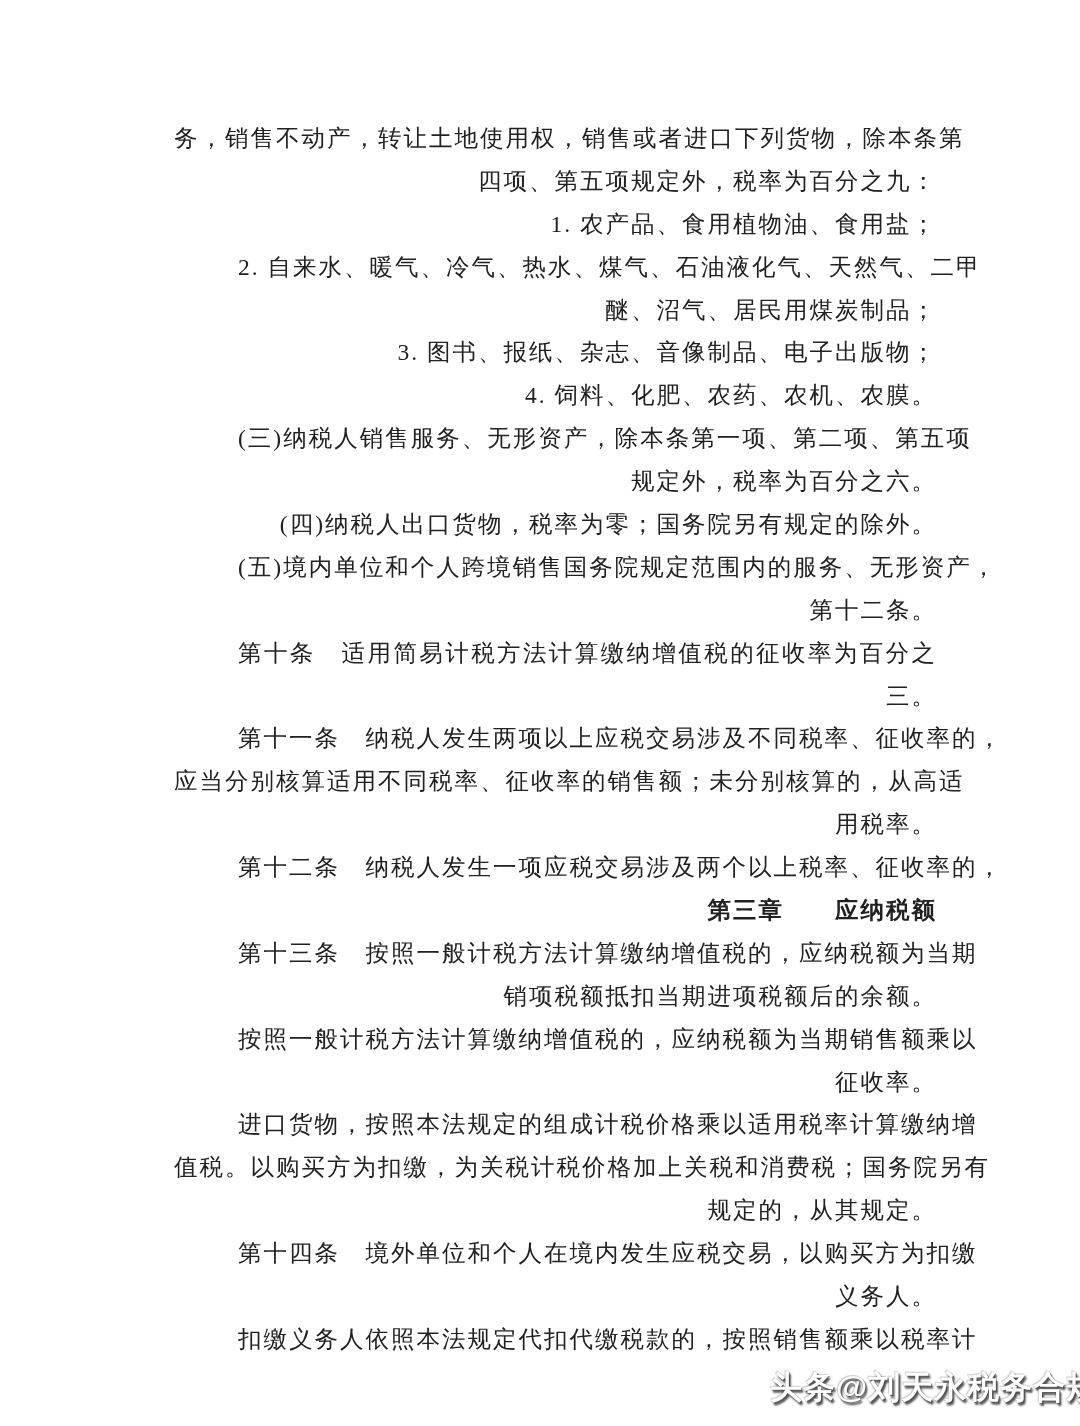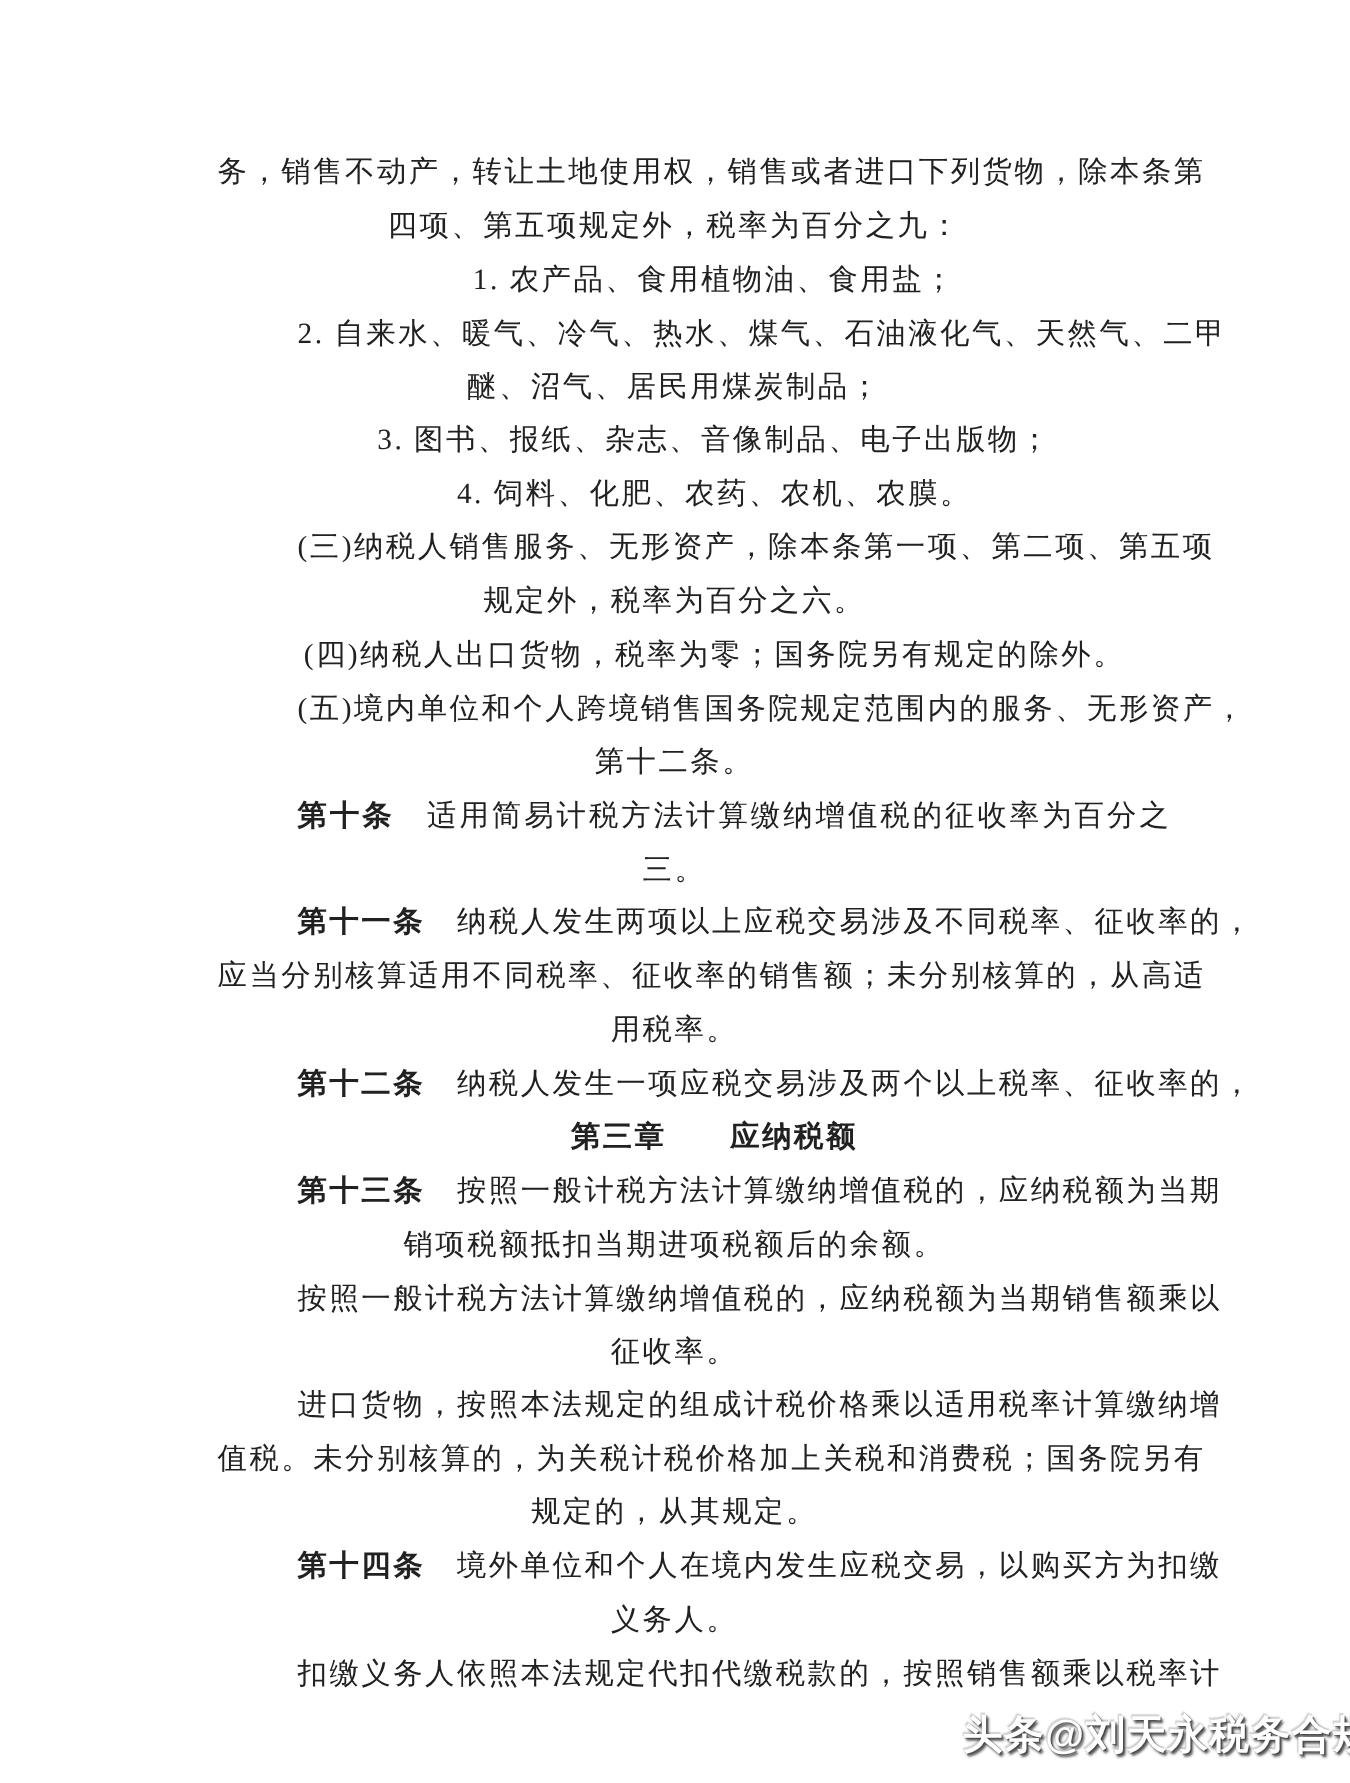--- a/index.html
+++ b/index.html
@@ -19,31 +19,31 @@
     left:142px;top:117px;
     width:795px;
     font-size:23.5px;
     letter-spacing:2px;
     line-height:42.9px;
     color:#212121;
   }
   .line{
     height:42.9px;
     white-space:nowrap;
-    text-align:center;
+    text-align:right;
   }
   .line.full{
     text-align:justify;
     text-align-last:justify;
     text-justify:inter-character;
     margin-left:32px;
   }
   .line.ind{ padding-left:64px; }
   .line.bold{ font-weight:bold; }
-  .line b{ font-weight:bold; }
+  .line b{ font-weight:normal; }
   .watermark{
     position:absolute;
     left:770px;top:1366px;
     z-index:5;
     font-size:32px;
     font-weight:bold;
     letter-spacing:1px;
     white-space:nowrap;
     color:#ffffff;
     font-family:"Liberation Sans","DejaVu Sans",sans-serif;
@@ -76,20 +76,20 @@
       <div class="line ind full"><b>第十一条</b>　纳税人发生两项以上应税交易涉及不同税率、征收率的，</div>
       <div class="line full">应当分别核算适用不同税率、征收率的销售额；未分别核算的，从高适</div>
       <div class="line">用税率。</div>
       <div class="line ind full"><b>第十二条</b>　纳税人发生一项应税交易涉及两个以上税率、征收率的，</div>
       <div class="line ind bold">第三章　　应纳税额</div>
       <div class="line ind full"><b>第十三条</b>　按照一般计税方法计算缴纳增值税的，应纳税额为当期</div>
       <div class="line">销项税额抵扣当期进项税额后的余额。</div>
       <div class="line ind full">按照一般计税方法计算缴纳增值税的，应纳税额为当期销售额乘以</div>
       <div class="line">征收率。</div>
       <div class="line ind full">进口货物，按照本法规定的组成计税价格乘以适用税率计算缴纳增</div>
-      <div class="line full">值税。未分别核算的，为关税计税价格加上关税和消费税；国务院另有</div>
+      <div class="line full">值税。以购买方为扣缴，为关税计税价格加上关税和消费税；国务院另有</div>
       <div class="line">规定的，从其规定。</div>
       <div class="line ind full"><b>第十四条</b>　境外单位和个人在境内发生应税交易，以购买方为扣缴</div>
       <div class="line">义务人。</div>
       <div class="line ind full">扣缴义务人依照本法规定代扣代缴税款的，按照销售额乘以税率计</div>
     </div>
   <div class="watermark">头条@刘天永税务合规</div>
 </div>
 
 </body></html>

